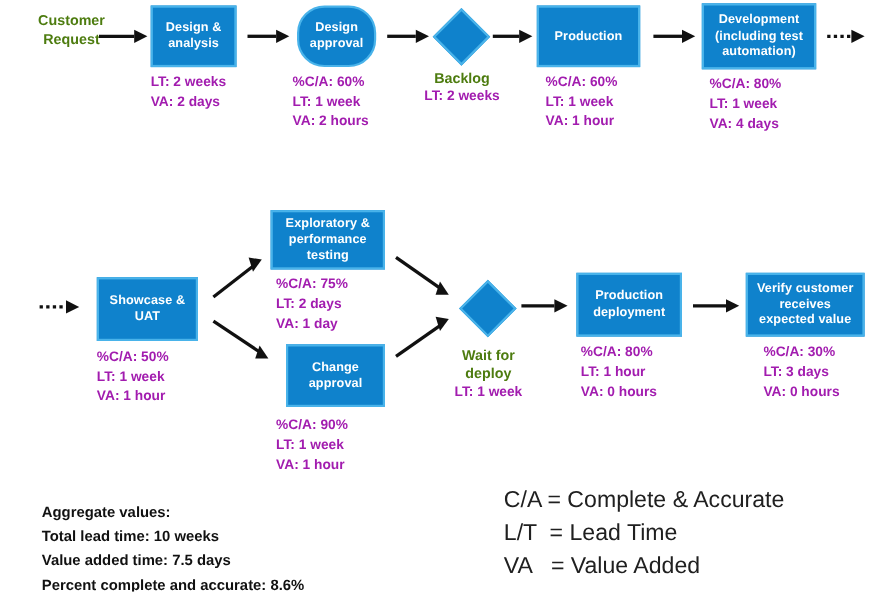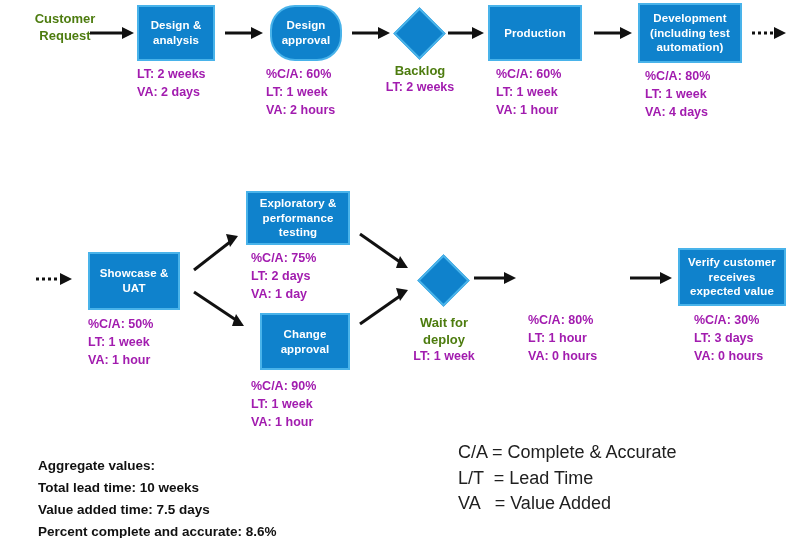--- a/index.html
+++ b/index.html
@@ -79,21 +79,21 @@
     color: #111111;
     font-size: 13.5px;
     font-weight: 700;
     line-height: 1.62;
     white-space: pre-line;
     text-align: left;
   }
   .legend {
     position: absolute;
     color: #202020;
-    font-size: 18px;
+    font-size: 21px;
     font-weight: 400;
     line-height: 1.42;
     white-space: pre;
     text-align: left;
   }
 </style>
 </head>
 <body>
 
 <div id="canvas">
@@ -243,20 +243,24 @@
 deploy</div>
   <div class="metrics center" style="left:390px; top:348px; width:108px;">LT: 1 week</div>
 
   <div class="arrow" style="left:474px; top:270px;">
     <svg width="42" height="16" viewBox="0 0 42 16">
       <line x1="0" y1="8" x2="30" y2="8" stroke="#111" stroke-width="3"></line>
       <polygon points="30,2 42,8 30,14" fill="#111"></polygon>
     </svg>
   </div>
 
+  <div class="pbox" style="left:524px; top:248px; width:96px; height:58px;">
+    <span>Production
+deployment</span>
+  </div>
   <div class="metrics" style="left:528px; top:312px; width:112px;">%C/A: 80%
 LT: 1 hour
 VA: 0 hours</div>
 
   <div class="arrow" style="left:630px; top:270px;">
     <svg width="42" height="16" viewBox="0 0 42 16">
       <line x1="0" y1="8" x2="30" y2="8" stroke="#111" stroke-width="3"></line>
       <polygon points="30,2 42,8 30,14" fill="#111"></polygon>
     </svg>
   </div>

